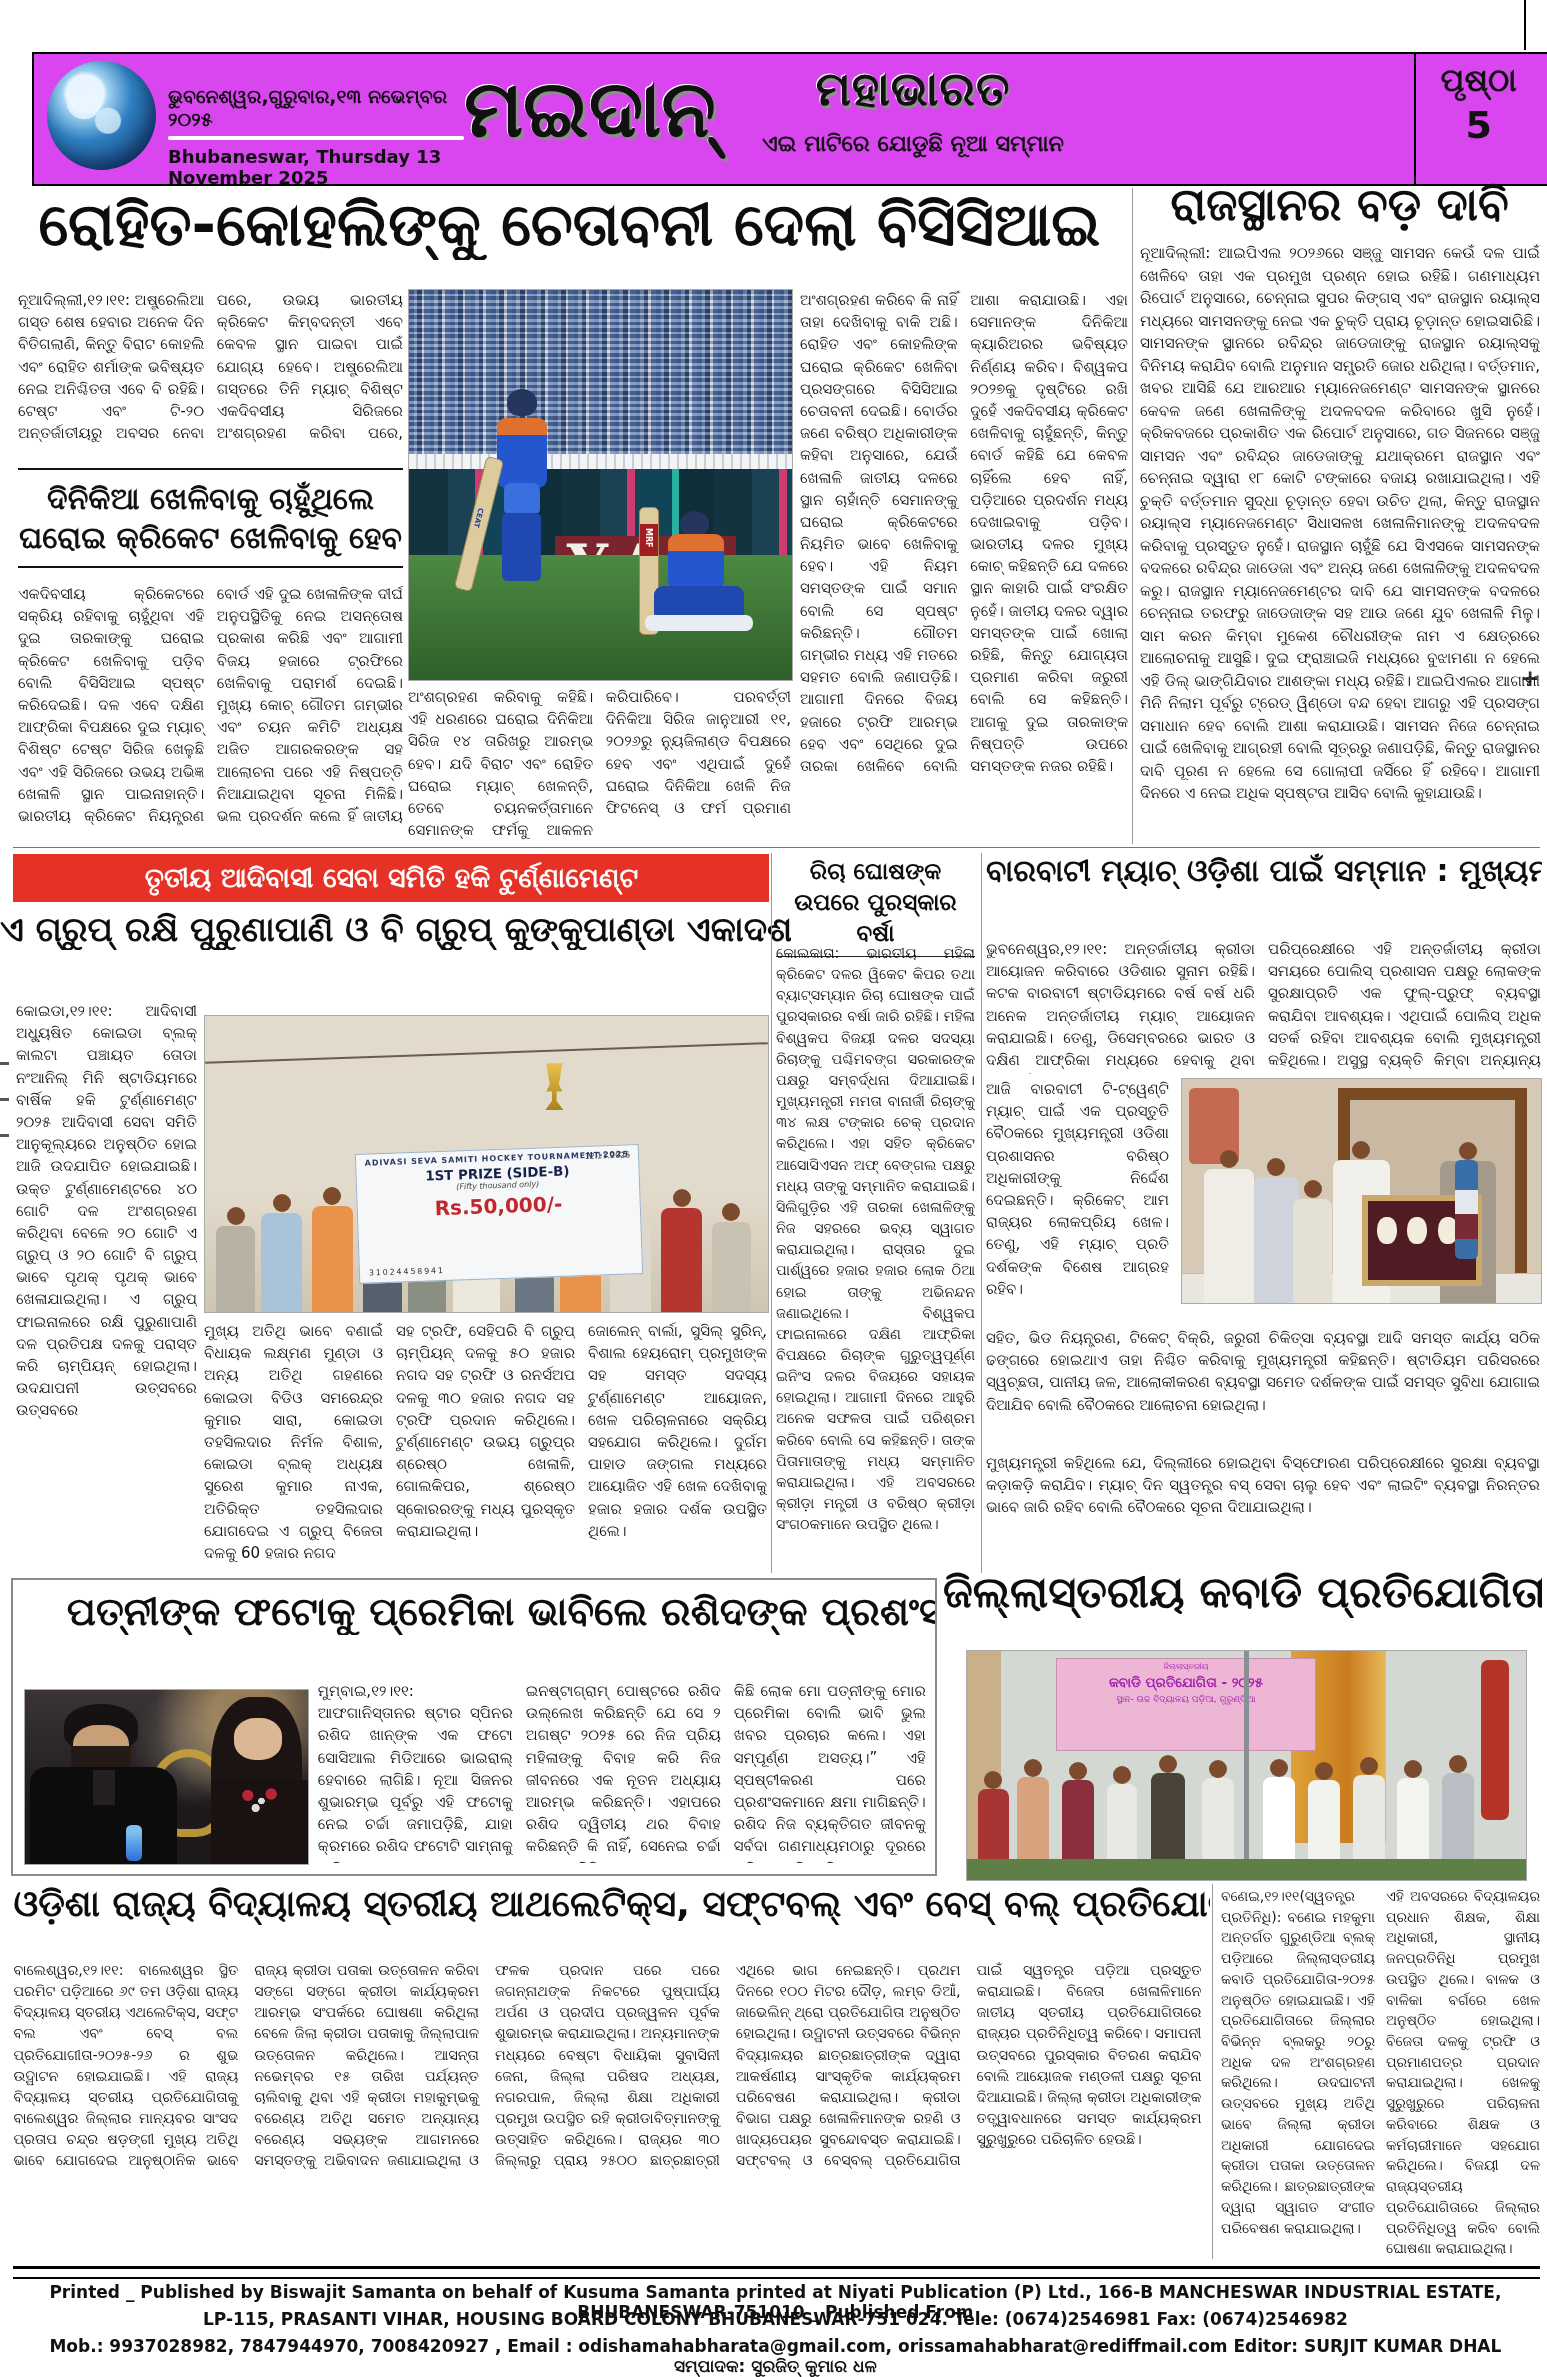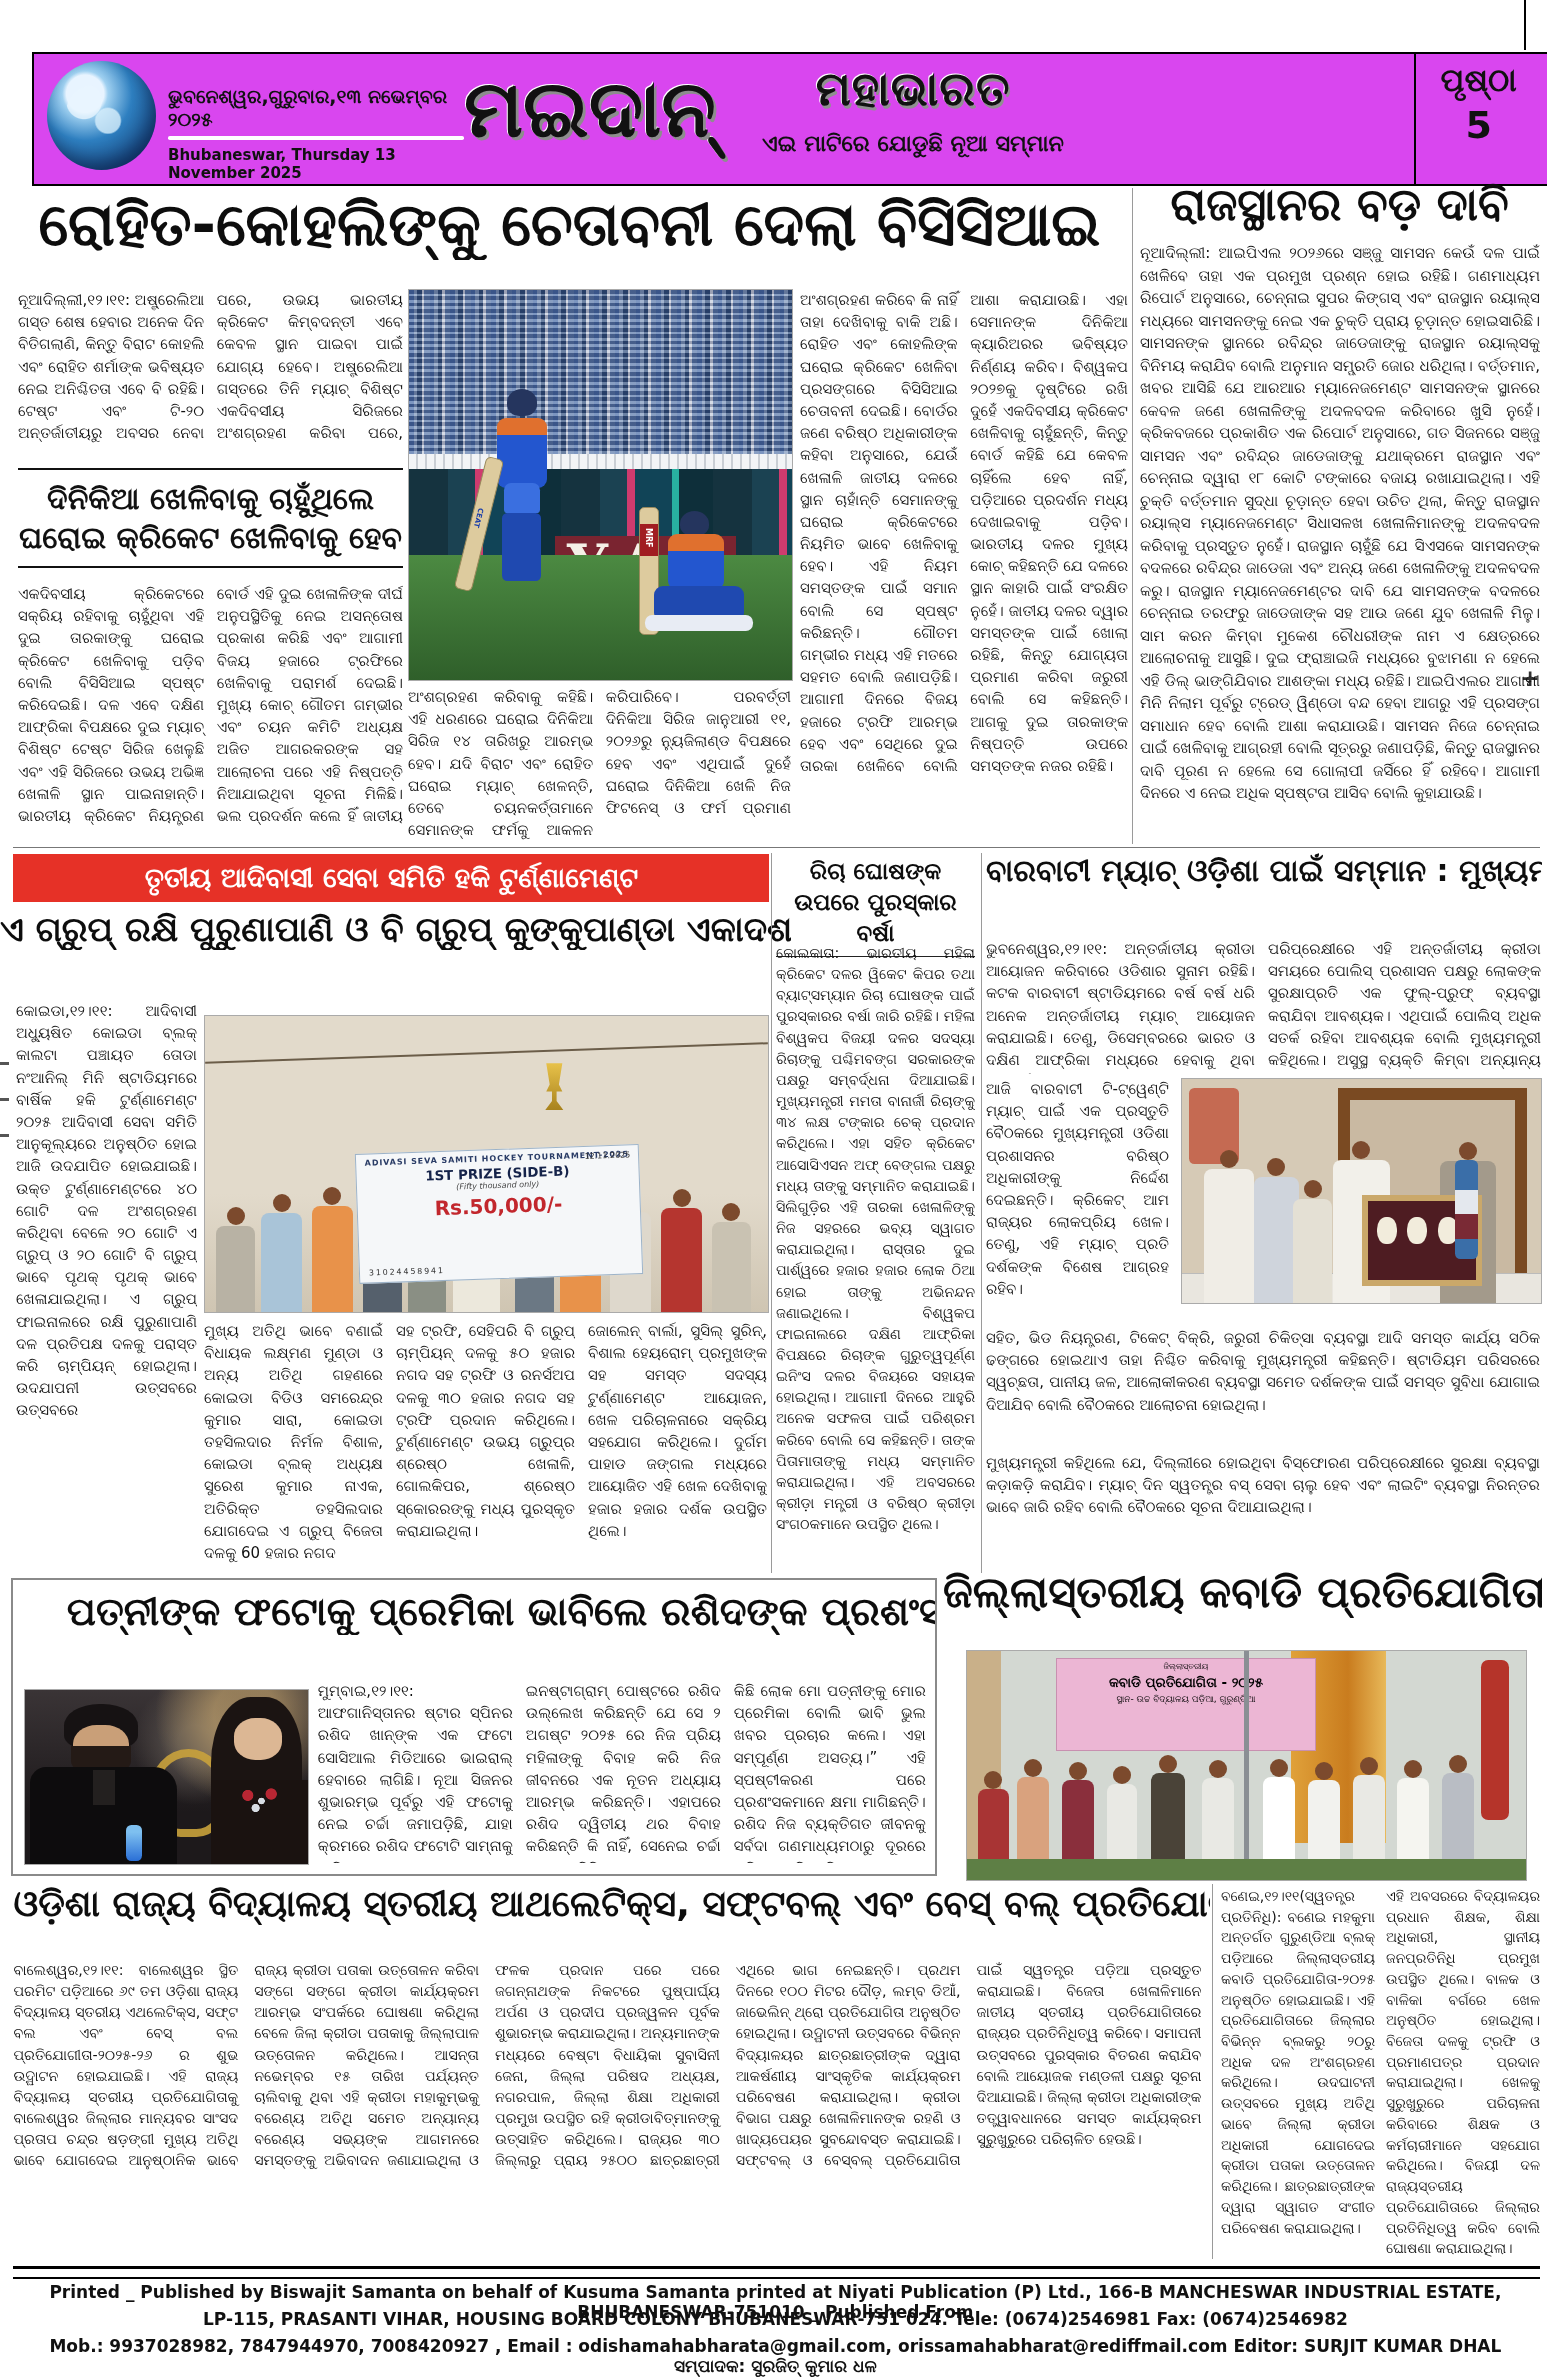--- a/index.html
+++ b/index.html
@@ -16,21 +16,21 @@
   .header{left:32px;top:52px;width:1513px;height:130px;background:#d946ef;border:2.7px solid #000;}
   .globe{left:12.6px;top:7.2px;width:109px;height:109px;border-radius:50%;
          background:radial-gradient(circle at 35% 30%,#e8f4ff 0 18%,#9fd0f0 22%,#2e7fc0 45%,#1a4f8a 75%,#0e2f5a 100%);
          box-shadow:inset -5.4px -9px 16px rgba(0,0,30,.35);}
   .globe:after{content:"";position:absolute;left:18%;top:22%;width:55%;height:50%;
          background:radial-gradient(circle at 30% 30%,#eaf6ff 0 30%,transparent 32%),radial-gradient(circle at 70% 65%,#d8effc 0 22%,transparent 25%);
          opacity:.8;border-radius:50%;}
   .dateblock{left:134px;top:30.5px;width:296px;}
   .odate{font-size:19px;font-weight:bold;}
   .datebar{height:4.5px;background:#fff;margin:5.4px 0 5.4px 0;border-radius:1.8px;}
-  .edate{font-size:15px;font-weight:bold;}
+  .edate{font-size:18px;font-weight:bold;}
   .mast{left:430px;top:16px;font-size:79px;font-weight:bold;line-height:1.0;
         text-shadow:2.7px 2.7px 0 #8d8d8d,-0.9px -0.9px 0 #fff;}
   .brand{left:628px;top:7.2px;width:502px;text-align:center;}
   .brandname{font-size:47px;font-weight:bold;letter-spacing:0.9px;text-shadow:1.8px 2.7px 0 #909090,-0.9px -0.9px 0 #fff;}
   .brandtag{font-size:22.4px;font-weight:bold;margin-top:12.6px;}
   .pagebox{right:5.4px;top:0;width:126px;height:125px;border-left:2.7px solid #000;text-align:center;padding-top:7.2px;}
   .pagelabel{font-size:32px;font-weight:bold;}
   .pagenum{font-size:38px;font-weight:bold;margin-top:3.6px;}
   
   .vline{position:absolute;width:0.9px;background:#9a9a9a;}
@@ -126,21 +126,21 @@
   .rneck{position:absolute;right:10%;top:56%;width:14%;height:16%;background:
      radial-gradient(circle at 20% 30%,#b82633 0 14%,transparent 16%),
      radial-gradient(circle at 55% 50%,#d8dde4 0 12%,transparent 14%),
      radial-gradient(circle at 80% 25%,#b82633 0 14%,transparent 16%),
      radial-gradient(circle at 40% 75%,#d8dde4 0 12%,transparent 14%);}
   .rchair{position:absolute;left:44%;top:34%;width:63px;height:72px;border:8px solid #c9a23c;border-radius:50% 50% 40% 40%;opacity:.9;}
   .rbottle{position:absolute;left:36%;bottom:2%;width:16px;height:36px;background:linear-gradient(180deg,#7ec0f0 0 20%,#2a6fd6);border-radius:5.4px;}
   
   .ph-kab{background:linear-gradient(90deg,#c9b089 0 6%,#d3d8d2 6% 100%);}
   .kbanner{position:absolute;left:16%;top:3%;width:46%;height:40%;background:#ecb6d4;border:1.8px solid #c890b0;
-           text-align:center;color:#000000;overflow:hidden;}
+           text-align:center;color:#a21caf;overflow:hidden;}
   .kb1{font-size:8px;margin-top:3.6px;}
   .kb2{font-size:13.4px;font-weight:bold;margin-top:2.7px;}
   .kb3{font-size:9px;margin-top:2.7px;}
   .kdrape{position:absolute;left:58%;top:0;width:17%;height:84%;background:linear-gradient(90deg,#e0a13a,#c97c1e 60%,#e8b95a);}
   .kpillar{position:absolute;right:3%;top:4%;width:5%;height:70%;background:#b5342a;border-radius:7.2px;}
   .kpole{position:absolute;left:49.5%;top:0;width:5.4px;height:100%;background:#8a8f94;}
   .kgrass{position:absolute;left:0;bottom:0;width:100%;height:9%;background:#5e7f45;}
   
   .rashidbox{left:10.8px;top:1578px;width:922px;height:294px;border:2.7px solid #8a8a8a;background:#fff;}
   

